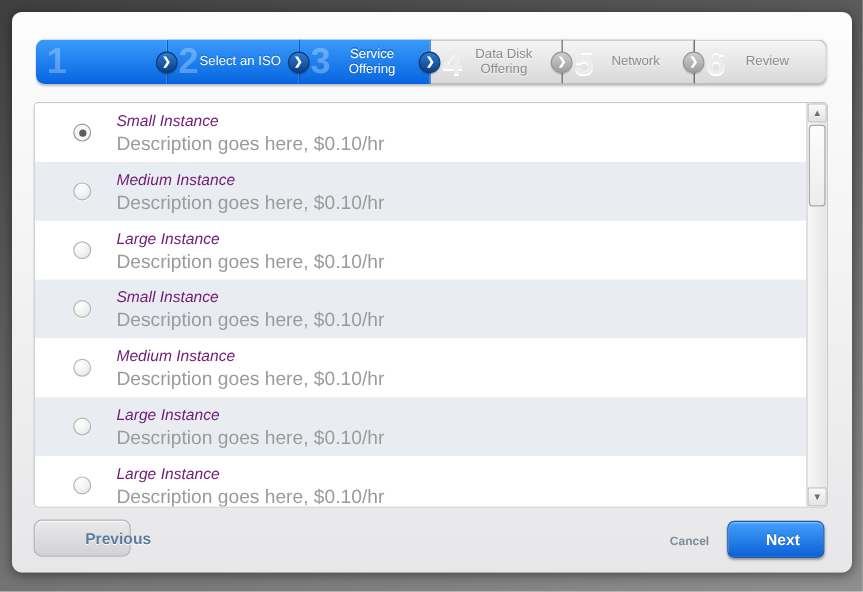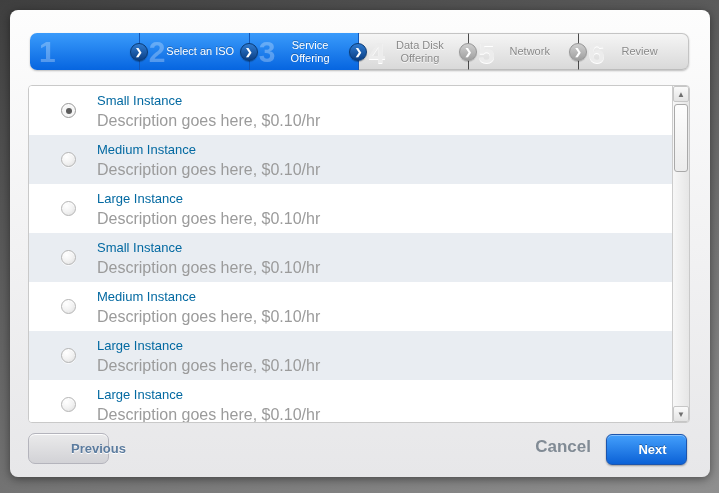--- a/index.html
+++ b/index.html
@@ -121,21 +121,21 @@
   .radio.selected::after {
     content: "";
     position: absolute;
     left: 50%; top: 50%;
     width: 6px; height: 6px;
     margin: -3px 0 0 -3px;
     border-radius: 50%;
     background: #5c5c5c;
   }
   .row-texts { margin-left: 21px; }
-  .row-title { font-size: 13px; color: #0369a1; line-height: 17px; }
+  .row-title { font-size: 13px; color: #701a75; line-height: 17px; font-style: italic; }
   .row-desc  { font-size: 16px; color: #9b9b9b; line-height: 17px; margin-top: 3px; }
 
   
   .scrollbar {
     position: absolute;
     top: 0; right: 0; bottom: 0;
     width: 17px;
     background: linear-gradient(90deg, #f7f7f7, #e6e6e6);
     border-left: 1px solid #cccccc;
   }
@@ -172,21 +172,21 @@
     font-family: "Liberation Sans", sans-serif;
     font-size: 13px; font-weight: bold;
     color: #5b7b9e;
     text-shadow: 0 1px 0 #ffffff;
     cursor: pointer;
     padding-left: 42px;
   }
   .cancel-link {
     position: absolute;
     right: 119px; bottom: 20px;
-    font-size: 17px; font-weight: bold;
+    font-size: 10px; font-weight: bold;
     color: #818b95;
     cursor: pointer;
   }
   .btn-next {
     position: absolute;
     right: 23px; bottom: 12px;
     width: 81px; height: 31px;
     border-radius: 6px;
     background: linear-gradient(#44a0fc, #0b61d6);
     border: 1px solid #1c55ad;

